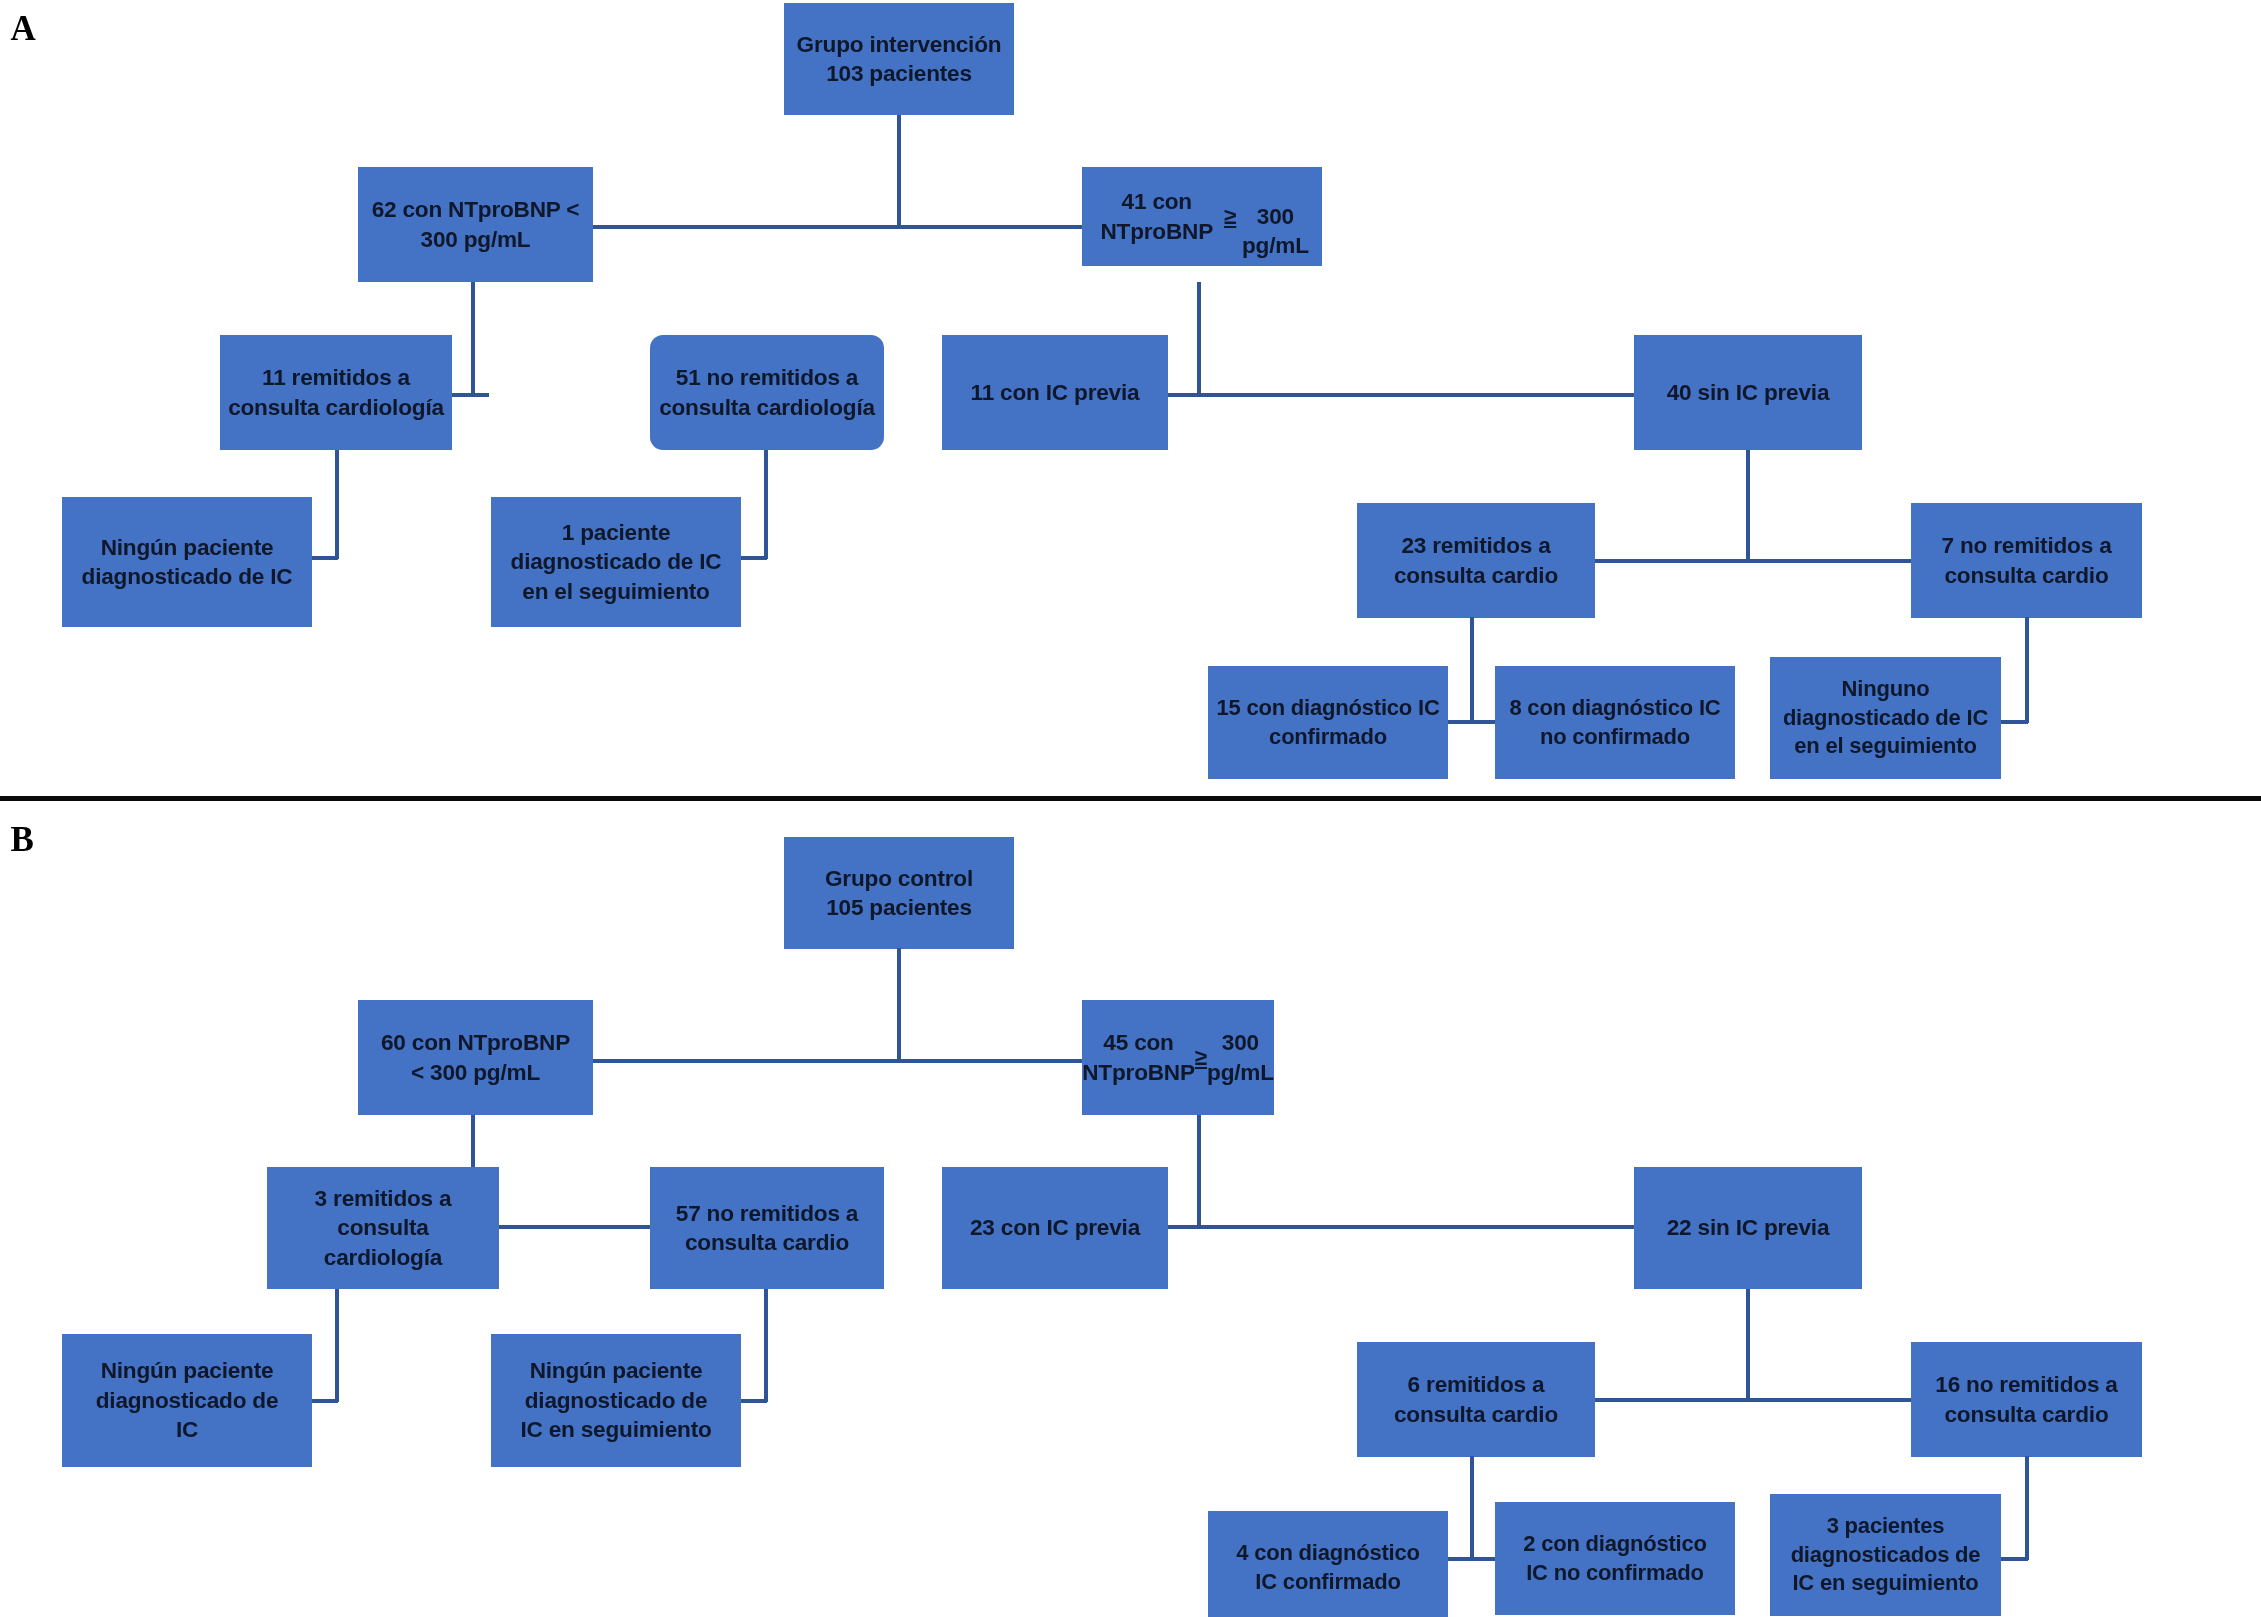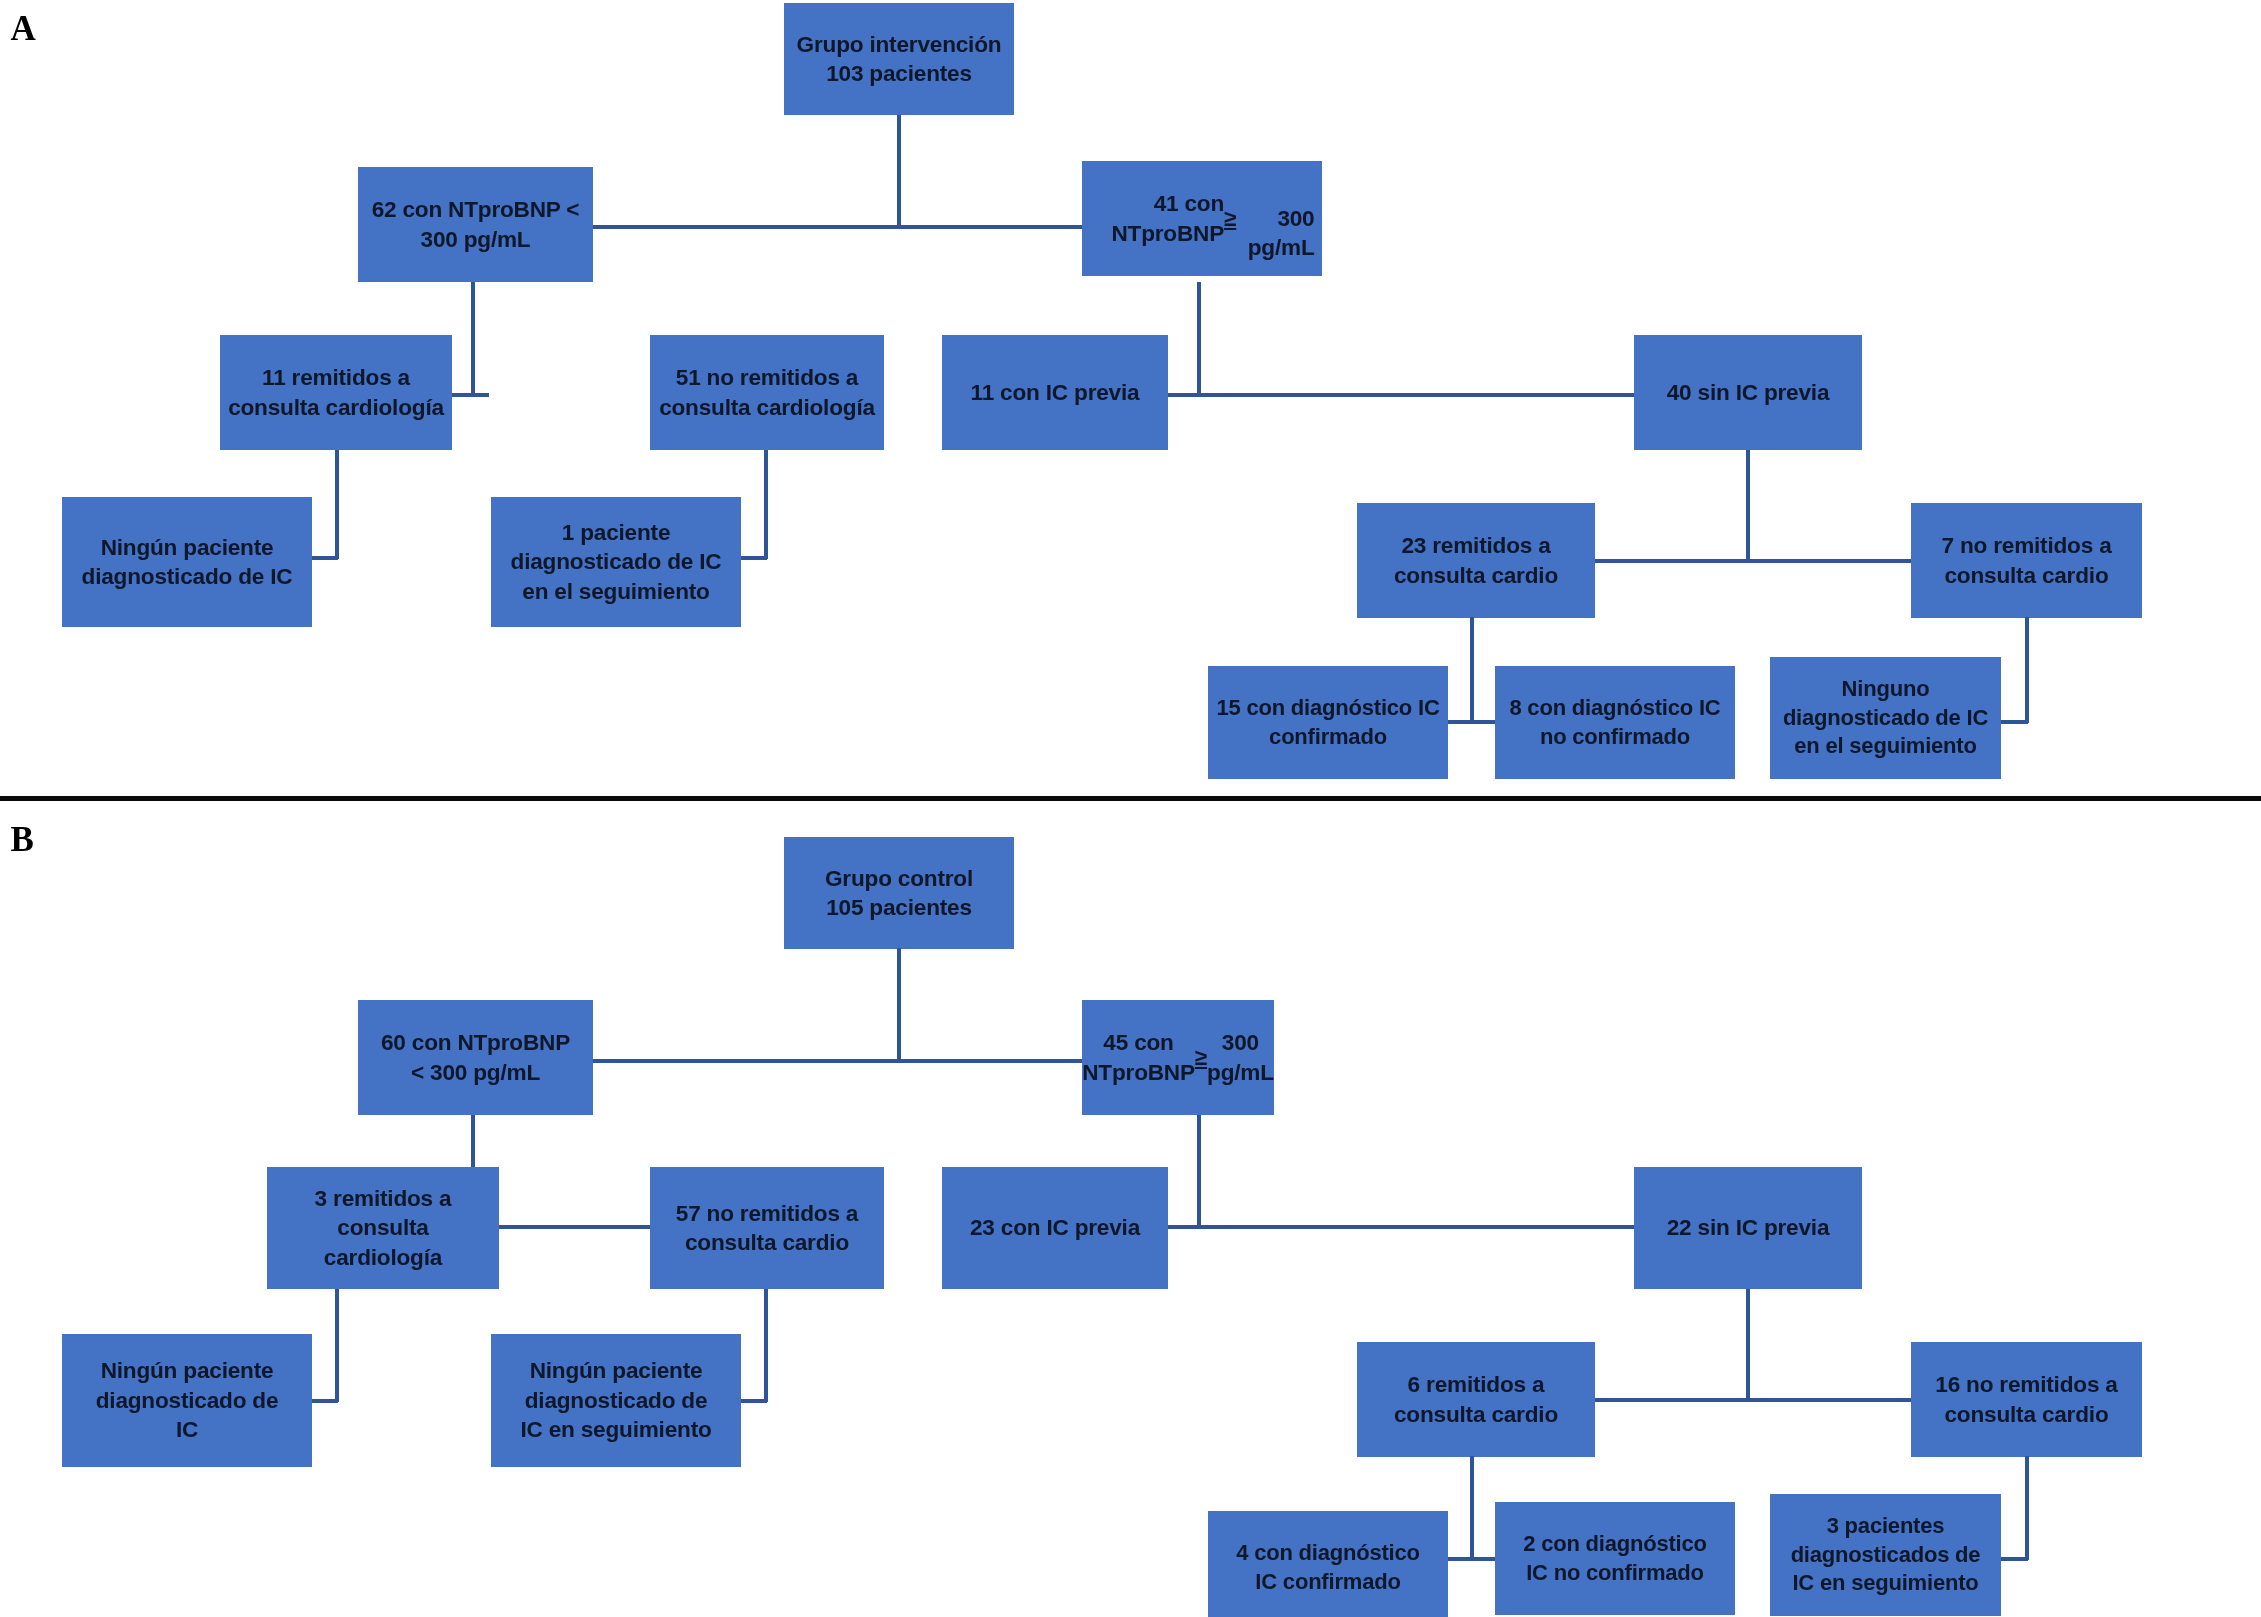--- a/index.html
+++ b/index.html
@@ -65,32 +65,32 @@
 
   <div class="node" style="left:784px; top:3px; width:230px; height:112px;">Grupo intervención
 103 pacientes</div>
 
   <div class="conn v" style="left:897px; top:115px; height:113px;"></div>
   <div class="conn h" style="left:592px; top:225px; width:491px;"></div>
 
   <div class="node" style="left:358px; top:167px; width:235px; height:115px;">62 con NTproBNP &lt;
 300 pg/mL</div>
 
-  <div class="node" style="left:1082px; top:161px; width:240px; height:115px;text-align:right;"><span>41 con NTproBNP </span><span class="geq">≥</span><span>
+  <div class="node" style="left:1082px; top:167px; width:240px; height:99px;"><span>41 con NTproBNP </span><span class="geq">≥</span><span>
 300 pg/mL</span></div>
 
   <div class="conn v" style="left:471px; top:282px; height:113px;"></div>
   <div class="conn h" style="left:234px; top:393px; width:255px;"></div>
 
   <div class="conn v" style="left:1197px; top:282px; height:113px;"></div>
   <div class="conn h" style="left:1040px; top:393px; width:671px;"></div>
 
   <div class="node" style="left:220px; top:335px; width:232px; height:115px;">11 remitidos a
 consulta cardiología</div>
-  <div class="node" style="left:650px; top:335px; width:234px; height:115px;">51 no remitidos a
+  <div class="node" style="left:650px; top:335px; width:234px; height:115px;border-radius:13px;">51 no remitidos a
 consulta cardiología</div>
 
   <div class="node" style="left:942px; top:335px; width:226px; height:115px;">11 con IC previa</div>
   <div class="node" style="left:1634px; top:335px; width:228px; height:115px;">40 sin IC previa</div>
 
   <div class="conn v" style="left:335px; top:450px; height:109px;"></div>
   <div class="conn h" style="left:311px; top:556px; width:27px;"></div>
 
   <div class="conn v" style="left:764px; top:450px; height:109px;"></div>
   <div class="conn h" style="left:740px; top:556px; width:27px;"></div>

